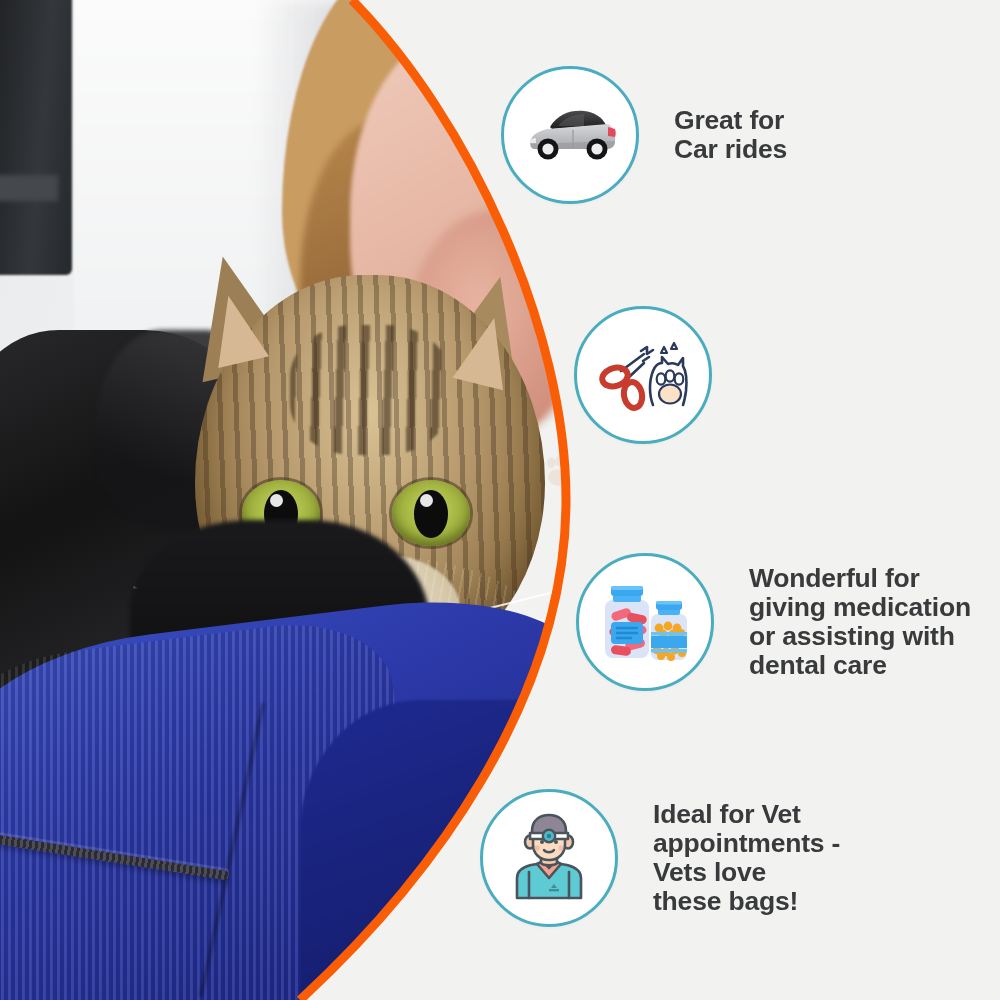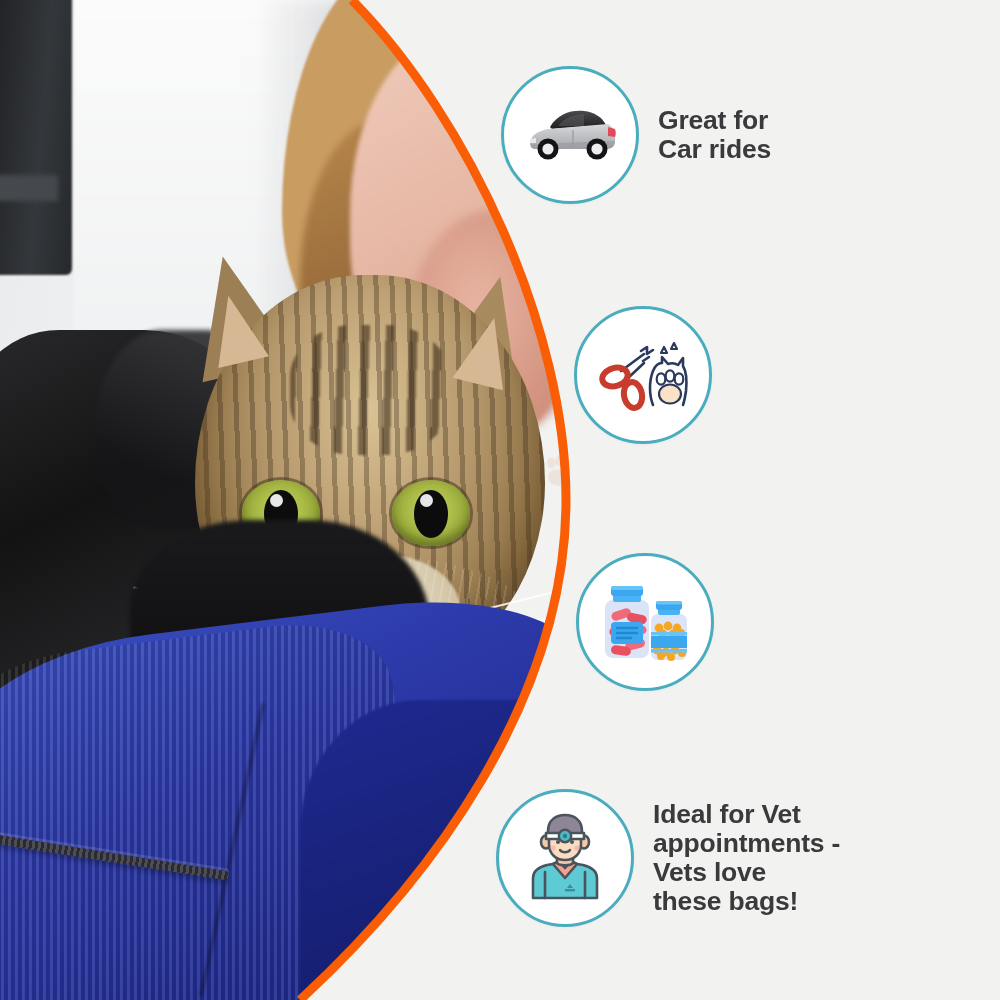--- a/index.html
+++ b/index.html
@@ -340,33 +340,33 @@
     background: #ffffff;
     border: 3px solid #4aadbf;
     box-sizing: border-box;
     flex: 0 0 auto;
     display: flex;
     align-items: center;
     justify-content: center;
     box-shadow: 0 1px 3px rgba(0,0,0,.04);
   }
   .feature-text {
-    margin-left: 19px;
+    margin-left: 35px;
     color: #393a3c;
     font-size: 26.5px;
     font-weight: bold;
     line-height: 1.10;
     letter-spacing: -0.2px;
     white-space: pre-line;
   }
 
   .f1 { left: 501px; top: 66px; }
   .f2 { left: 574px; top: 306px; }
   .f3 { left: 576px; top: 553px; }
-  .f4 { left: 496px; top: 789px; }
+  .f4 { left: 480px; top: 789px; }
 </style>
 </head>
 <body>
 
 <div id="page">
 
   <div class="bg-panel"></div>
 
   <svg class="paw-layer" viewBox="0 0 1000 1000">
     <defs>
@@ -591,20 +591,24 @@
 
         <rect x="58" y="66" width="36" height="12" fill="#3ba7ef"></rect>
         <rect x="58" y="62" width="36" height="3.5" fill="#67c3f8"></rect>
         <rect x="58" y="79" width="36" height="3.5" fill="#67c3f8"></rect>
 
         <rect x="65" y="38" width="22" height="7" rx="2" fill="#49b3f5"></rect>
         <rect x="63" y="31" width="26" height="9" rx="3" fill="#3ba7ef"></rect>
         <rect x="63" y="31" width="26" height="3.5" rx="1.8" fill="#67c3f8"></rect>
       </svg>
     </div>
+    <div class="feature-text">Wonderful for
+giving medication
+or assisting with
+dental care</div>
   </div>
 
   <div class="feature f4">
     <div class="icon-circle">
       <svg width="104" height="104" viewBox="0 0 104 104">
         <g stroke="#4a545c" stroke-width="2.6" stroke-linejoin="round" stroke-linecap="round">
 
           <path d="M 20 92 L 20 72 C 20 65, 26 61, 34 59 L 52 56 L 70 59 C 78 61, 84 65, 84 72 L 84 92 Z" fill="#5ecbd4"></path>
 
           <path d="M 40 58 L 52 72 L 64 58 L 58 55 L 52 62 L 46 55 Z" fill="#f5a08c"></path>

